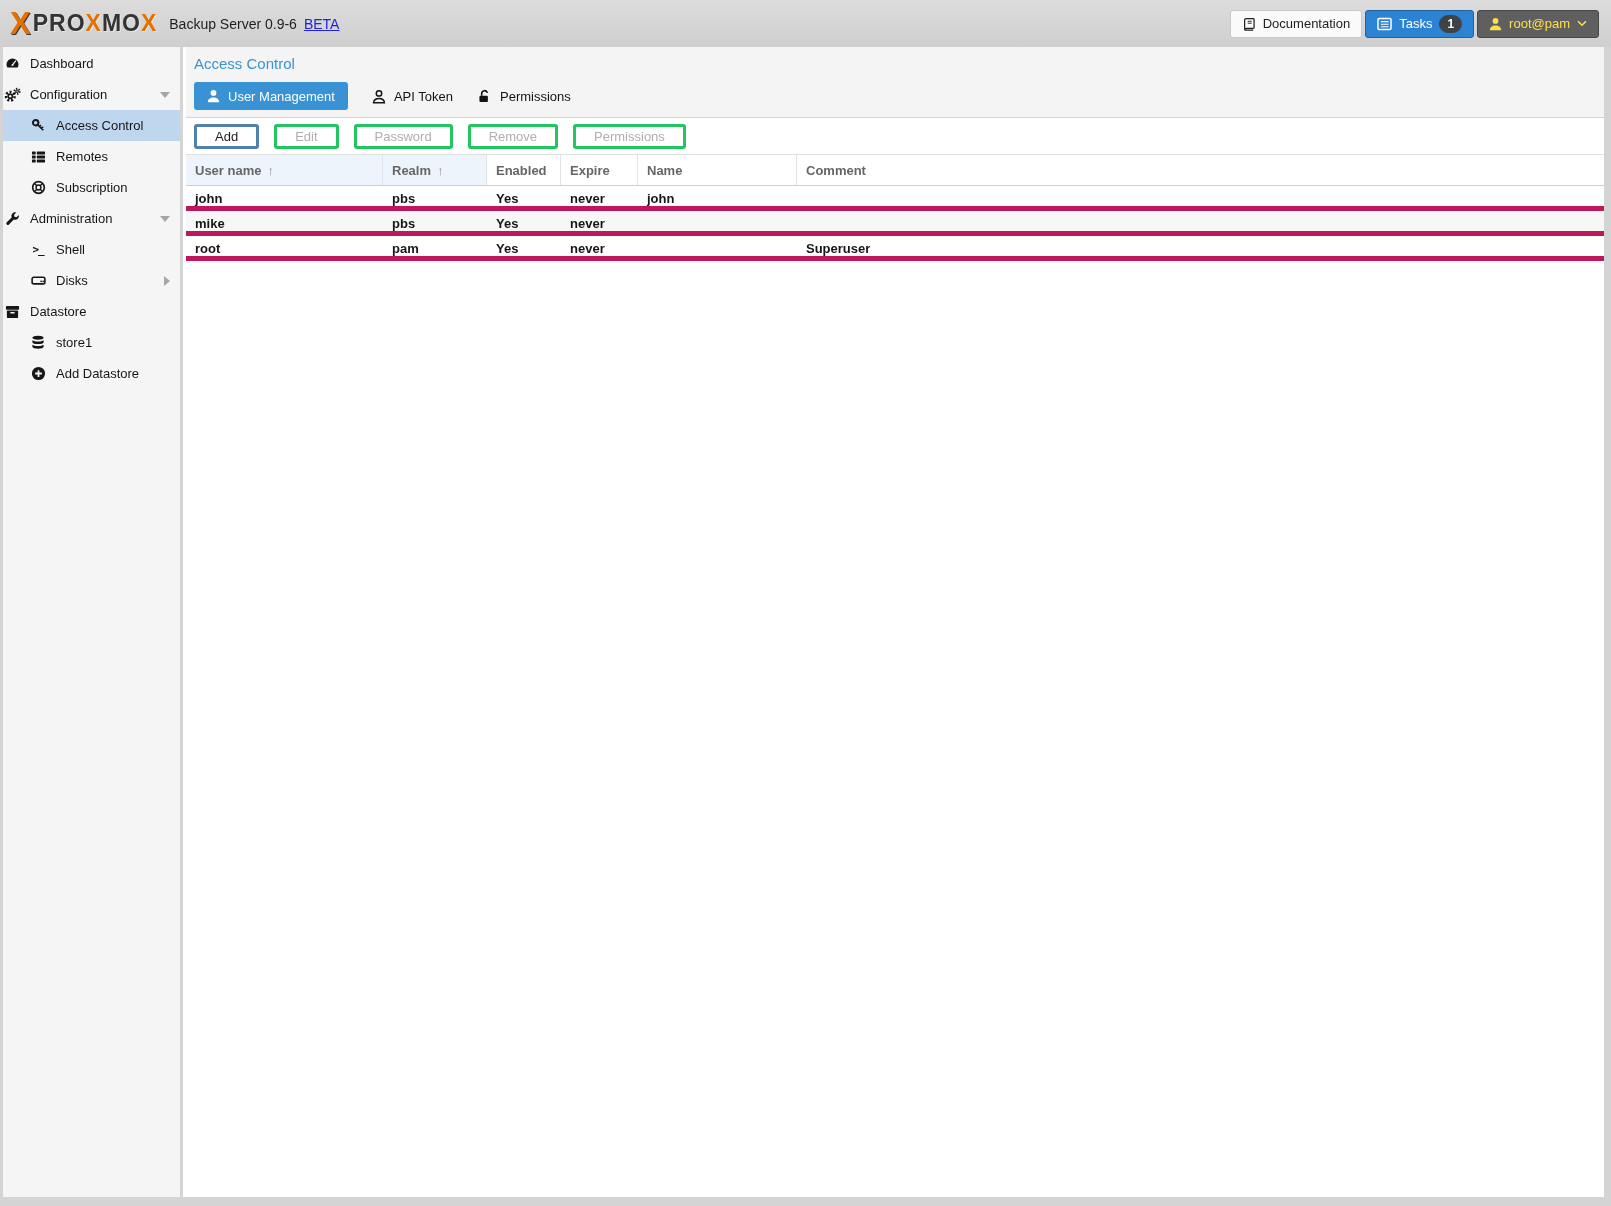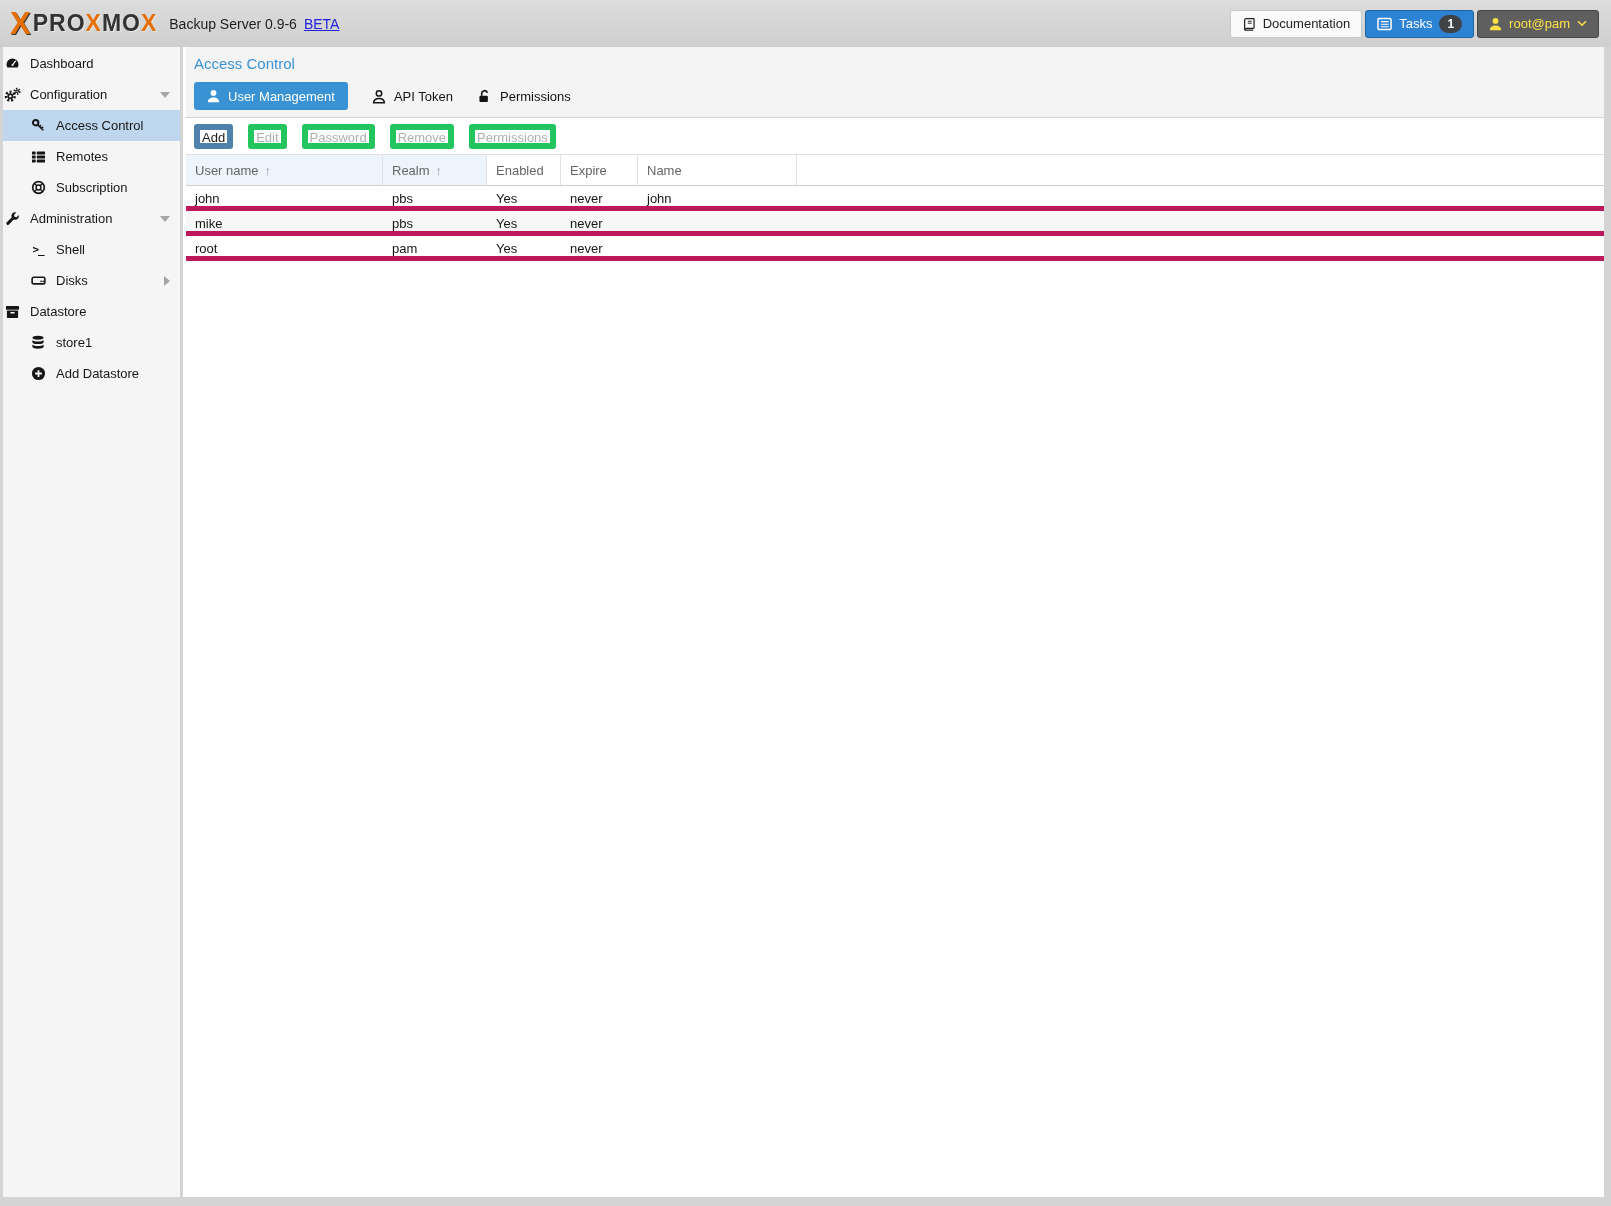--- a/index.html
+++ b/index.html
@@ -78,29 +78,29 @@
   .tabs { display:flex; align-items:center; margin-top:9px; }
   .tab { display:inline-flex; align-items:center; gap:8px; font-size:13px; color:#141414; cursor:pointer; }
   .tab.active {
     background:#3892d4; color:#fff; border-radius:3px;
     padding:5px 13px; height:28px;
   }
   .tab + .tab { margin-left:24px; }
 
   .toolbar { height:36px; background:#fff; display:flex; align-items:center; gap:15px; padding-left:8px; }
   .tbtn {
-    background:#fff; border:6px solid #22c55e; border-radius:3px;
-    font-size:13px; padding:0 2px; height:25px; color:#1c1c1c; cursor:pointer;
+    background:#fff; border:3px solid #22c55e; border-radius:3px;
+    font-size:13px; padding:0 18px; height:25px; color:#1c1c1c; cursor:pointer;
     font-family:inherit;
   }
   .tbtn.focused { border-color:#4f81ad; }
   .tbtn.disabled { color:#afafaf; cursor:default; }
 
   
-  .grid { border-top:1px solid #e0e0e0; }
+  .grid { border-top:1px solid #e0e0e0;font-weight:bold; }
   .grid-header { display:flex; height:31px; border-bottom:1px solid #cfcfcf; background:#fff; }
   .hcell {
     display:flex; align-items:center; padding-left:9px;
     color:#666; border-right:1px solid #dfe3e8; cursor:pointer; font-size:13px;
   }
   .hcell.sorted { background:#eef4fb; }
   .sort-arrow { color:#949494; margin-left:6px; font-size:13px; }
   .row { display:flex; height:25px; align-items:flex-end; border-bottom:5px solid #be185d; cursor:pointer; }
   .row.alt { background:#f7f7f7; }
   .cell { padding-left:9px; overflow:hidden; white-space:nowrap; font-size:13px; color:#161616; }
@@ -341,20 +341,23 @@
       </div>
       <div class="hcell c2">
           <span>Enabled</span>
         </div>
       <div class="hcell c3">
           <span>Expire</span>
         </div>
       <div class="hcell c4">
           <span>Name</span>
         </div>
+      <div class="hcell c5">
+          <span>Comment</span>
+        </div>
     </div>
 
     <div class="row">
       <div class="cell c0">john</div>
       <div class="cell c1">pbs</div>
       <div class="cell c2">Yes</div>
       <div class="cell c3">never</div>
       <div class="cell c4">john</div>
       <div class="cell c5"></div>
     </div>
@@ -365,19 +368,20 @@
       <div class="cell c3">never</div>
       <div class="cell c4"></div>
       <div class="cell c5"></div>
     </div>
     <div class="row">
       <div class="cell c0">root</div>
       <div class="cell c1">pam</div>
       <div class="cell c2">Yes</div>
       <div class="cell c3">never</div>
       <div class="cell c4"></div>
+      <div class="cell c5">Superuser</div>
     </div>
   </div>
 </div>
 
 <div class="edge-left"></div>
 <div class="edge-right"></div>
 <div class="edge-bottom"></div>
 
 </body></html>

